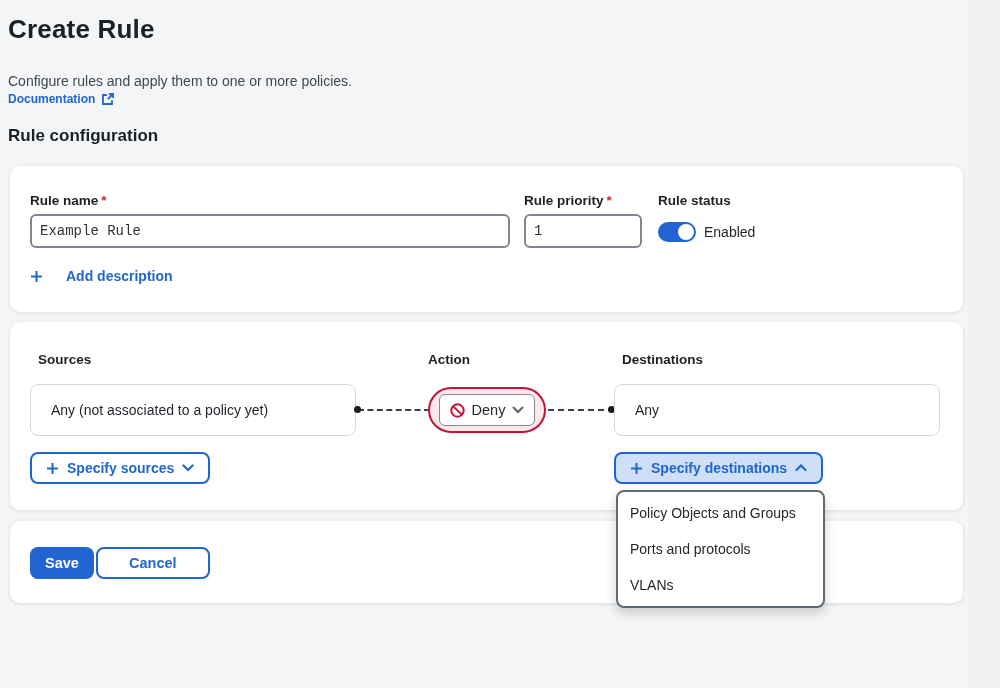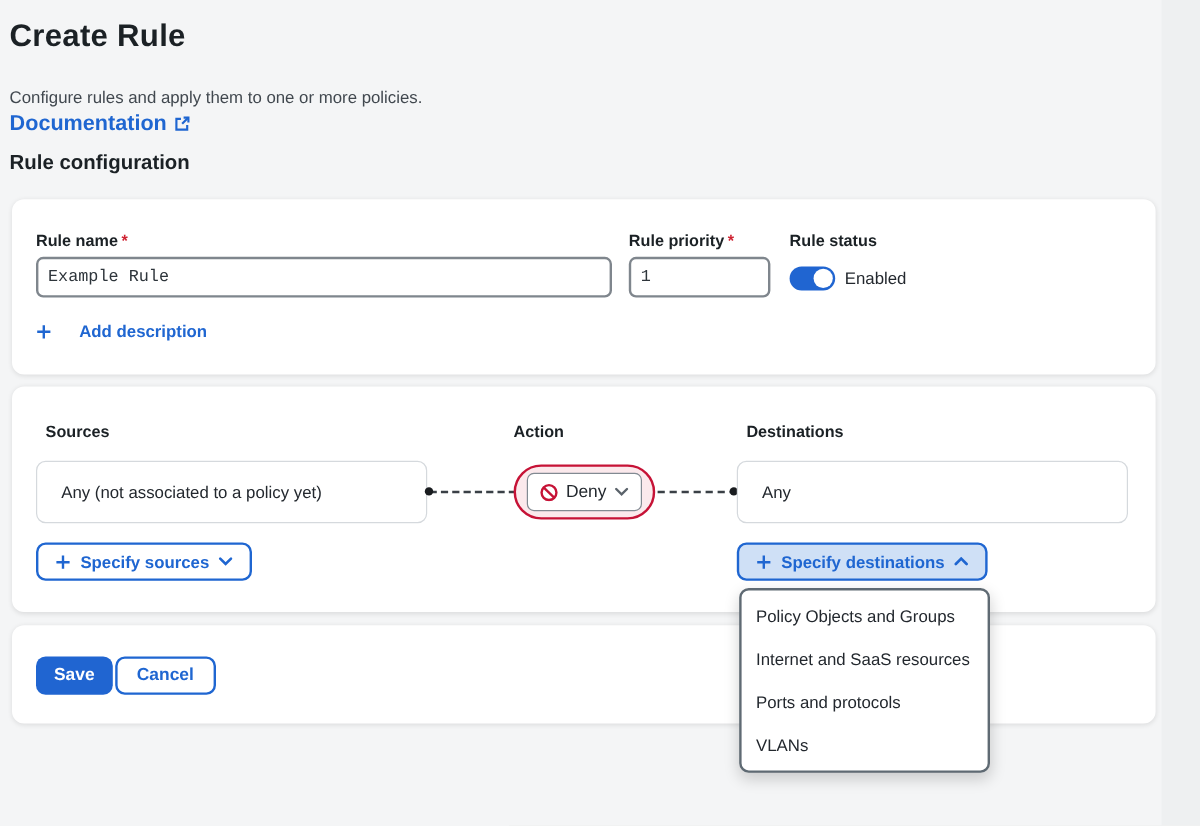--- a/index.html
+++ b/index.html
@@ -20,21 +20,21 @@
     position: absolute; left: 8px; top: 14px;
     font-size: 26px; font-weight: 700; color: #1b2125; letter-spacing: .2px;
   }
   .page-subtitle {
     position: absolute; left: 8px; top: 73px;
     font-size: 14px; color: #41484f;
   }
   .doc-link {
     position: absolute; left: 8px; top: 92px;
     display: inline-flex; align-items: center; gap: 6px;
-    font-size: 18px; font-weight: 700; color: #1f66d1;
+    font-size: 12px; font-weight: 700; color: #1f66d1;
     text-decoration: none; cursor: pointer;
   }
   .section-heading {
     position: absolute; left: 8px; top: 126px;
     font-size: 17px; font-weight: 700; color: #1b2125;
   }
 
   
   .card {
     position: absolute; left: 10px; width: 953px;
@@ -129,21 +129,21 @@
   }
 
   
   .btn-primary {
     position: absolute; height: 32px; padding: 0 15px;
     background: #2065d1; color: #fff; font-size: 14.5px; font-weight: 700;
     border: none; border-radius: 8px; cursor: pointer;
     font-family: "Liberation Sans", sans-serif;
   }
   .btn-secondary {
-    position: absolute; height: 32px; padding: 0 16px;
+    position: absolute; height: 32px; padding: 0 31px;
     background: #fff; color: #1f66d1; font-size: 14.5px; font-weight: 700;
     border: 2px solid #1f66d1; border-radius: 8px; cursor: pointer;
     font-family: "Liberation Sans", sans-serif;
   }
 
   .icon { display: inline-flex; align-items: center; justify-content: center; }
 </style>
 </head>
 <body>
 
@@ -254,18 +254,17 @@
     </span>
   </button>
 
   <div class="card card-3">
     <button class="btn-primary" style="left:20px; top:26px;">Save</button>
     <button class="btn-secondary" style="left:86px; top:26px;">Cancel</button>
   </div>
 
   <div class="menu">
     <div class="menu-item">Policy Objects and Groups</div>
-    <div class="menu-item">Internet and SaaS resources</div>
     <div class="menu-item">Ports and protocols</div>
     <div class="menu-item">VLANs</div>
   </div>
 
 </div>
 
 </body></html>

